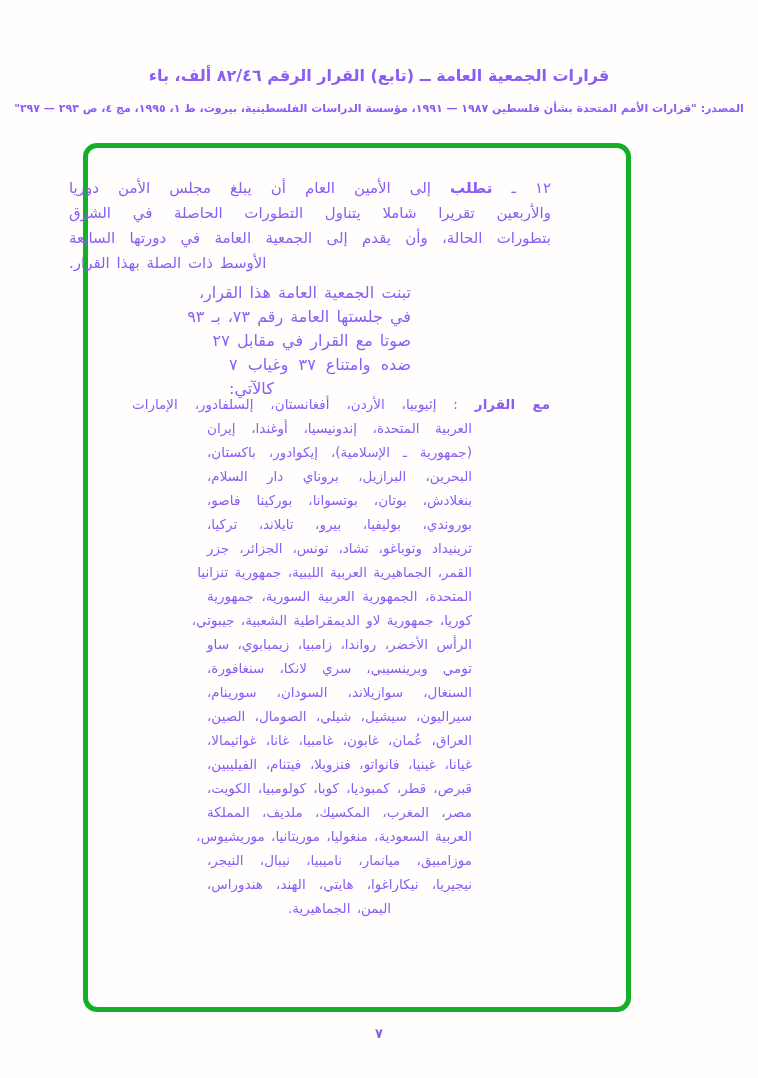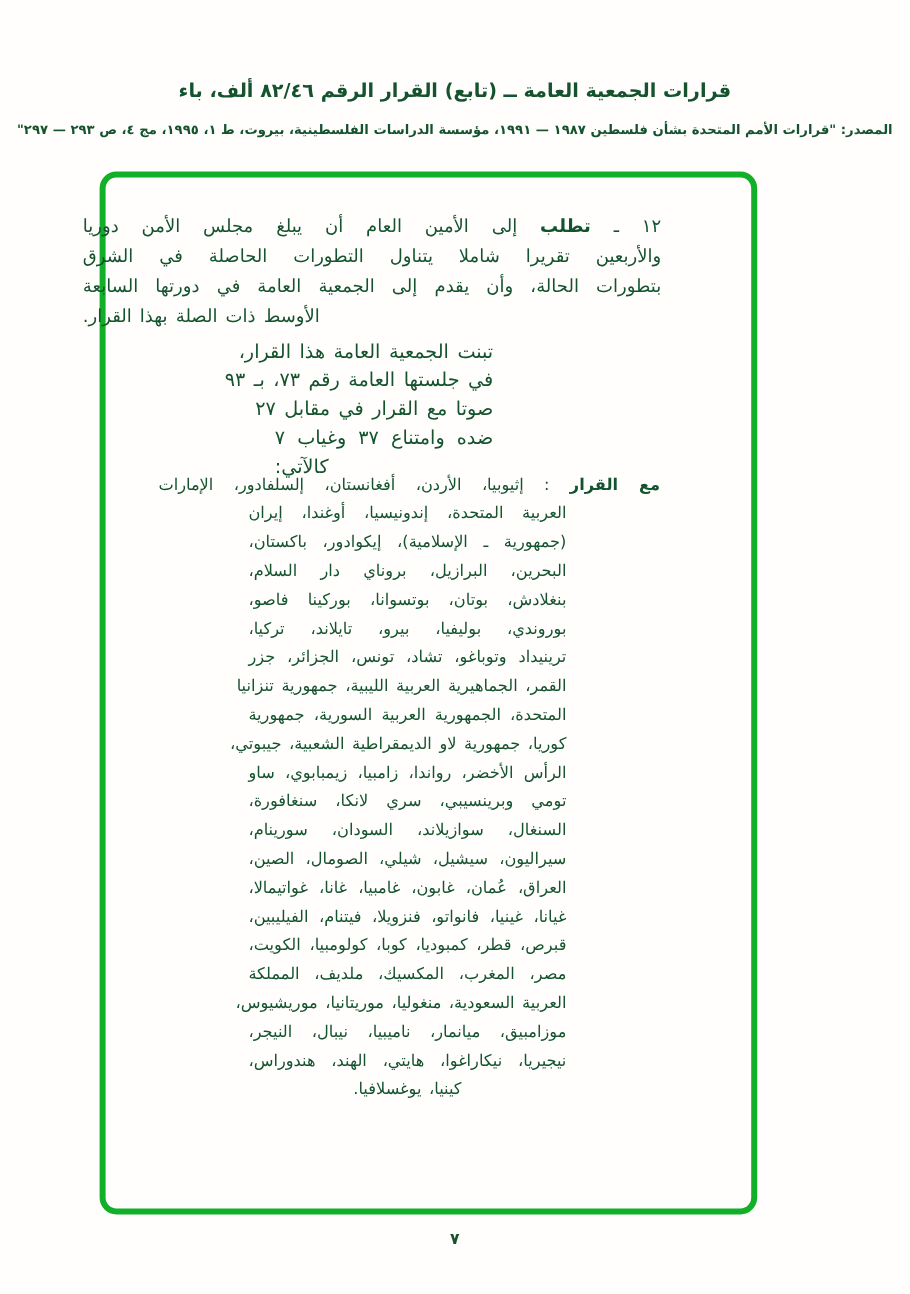--- a/index.html
+++ b/index.html
@@ -1,18 +1,18 @@
 <!DOCTYPE html>
 <html lang="ar" dir="rtl"><head>
 <meta charset="utf-8">
 <style>
   html,body{margin:0;padding:0;background:#ffffff;}
   .page{
     position:relative;width:758px;height:1078px;background:#fffefd;
-    font-family:"DejaVu Sans",sans-serif;color:#14532d;direction:rtl;overflow:hidden;
+    font-family:"DejaVu Sans",sans-serif;color:#8b5cf6;direction:rtl;overflow:hidden;
   }
   .title{
     position:absolute;top:66px;left:0;right:0;text-align:center;
     font-size:16px;font-weight:bold;letter-spacing:0;
   }
   .source{
     position:absolute;top:102px;left:0;right:0;text-align:center;
     font-size:11px;font-weight:bold;
   }
   .box{
@@ -76,20 +76,20 @@
         <div class="line j"><span>تومي وبرينسيبي، سري لانكا، سنغافورة،</span></div>
         <div class="line j"><span>السنغال، سوازيلاند، السودان، سورينام،</span></div>
         <div class="line j"><span>سيراليون، سيشيل، شيلي، الصومال، الصين،</span></div>
         <div class="line j"><span>العراق، عُمان، غابون، غامبيا، غانا، غواتيمالا،</span></div>
         <div class="line j"><span>غيانا، غينيا، فانواتو، فنزويلا، فيتنام، الفيليبين،</span></div>
         <div class="line j"><span>قبرص، قطر، كمبوديا، كوبا، كولومبيا، الكويت،</span></div>
         <div class="line j"><span>مصر، المغرب، المكسيك، ملديف، المملكة</span></div>
         <div class="line j"><span>العربية السعودية، منغوليا، موريتانيا، موريشيوس،</span></div>
         <div class="line j"><span>موزامبيق، ميانمار، ناميبيا، نيبال، النيجر،</span></div>
         <div class="line j"><span>نيجيريا، نيكاراغوا، هايتي، الهند، هندوراس،</span></div>
-        <div class="line c"><span>كينيا، يوغسلافيا.</span></div>
+        <div class="line c"><span>اليمن، الجماهيرية.</span></div>
       </div>
 
   </div>
 
   <div class="pagenum">٧</div>
 
 </div>
 
 </body></html>

